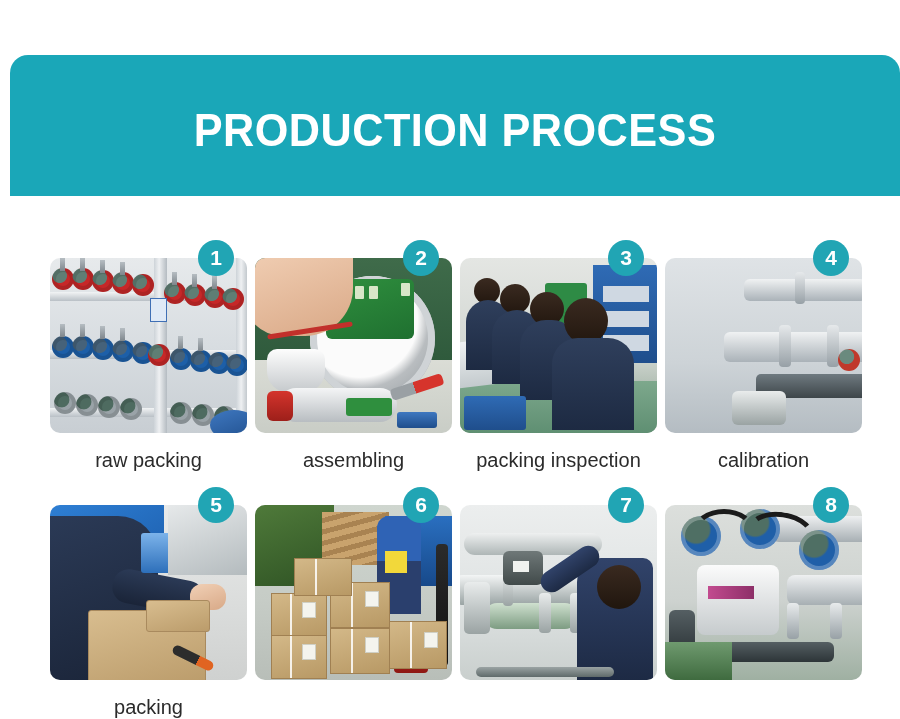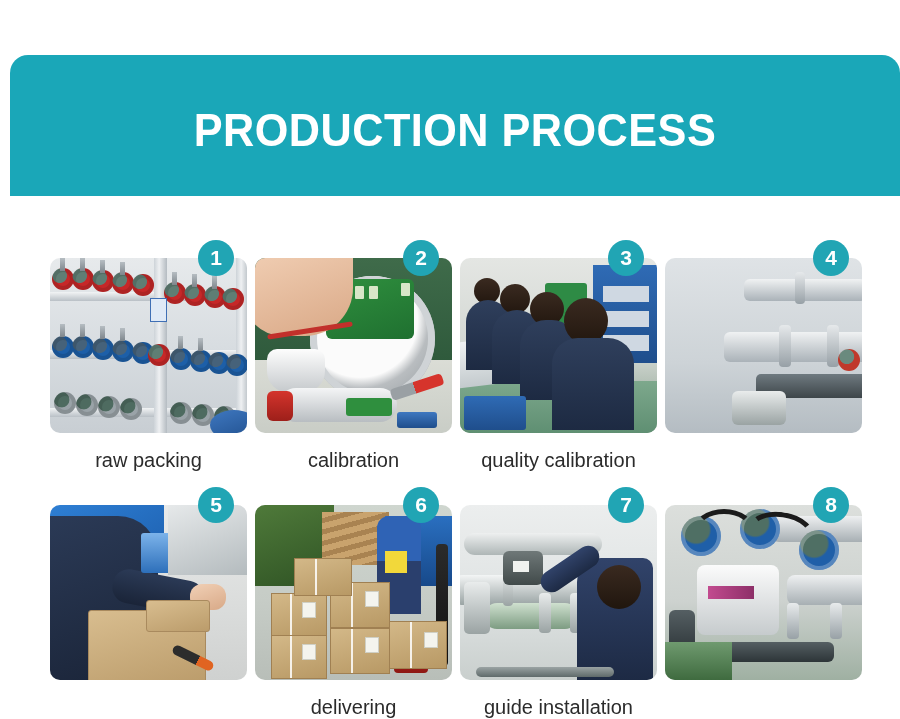--- a/index.html
+++ b/index.html
@@ -502,21 +502,21 @@
           <div class="layer hand"></div>
           <div class="layer redwire"></div>
           <div class="layer gland"></div>
           <div class="layer tube"></div>
           <div class="layer redcap"></div>
           <div class="layer driver"></div>
           <div class="layer" style="left:46%;top:80%;width:46px;height:18px;background:#2f8f3e;border-radius:3px;"></div>
           <div class="layer" style="left:72%;top:88%;width:40px;height:16px;background:linear-gradient(180deg,#3f78c0,#1f4e8c);border-radius:3px;"></div>
         </div>
       </div>
-      <div class="caption">calibration</div>
+      <div class="caption">assembling</div>
     </div>
 
     <div class="cell c2">
       <div class="thumb-wrap">
         <div class="badge">3</div>
         <div class="thumb s3">
           <div class="layer rack"></div>
           <div class="layer rackbox" style="top:16%;"></div>
           <div class="layer rackbox" style="top:30%;"></div>
           <div class="layer rackbox" style="top:44%;"></div>
@@ -527,57 +527,59 @@
           <div class="layer worker" style="left:6px;  top:42px; width:44px; height:70px;"></div>
           <div class="layer head" style="left:40px; top:26px; width:30px; height:30px;"></div>
           <div class="layer worker" style="left:32px; top:52px; width:50px; height:74px;"></div>
           <div class="layer head" style="left:70px; top:34px; width:34px; height:34px;"></div>
           <div class="layer worker" style="left:60px; top:62px; width:58px; height:80px;"></div>
           <div class="layer head" style="left:104px;top:40px; width:44px; height:46px;"></div>
           <div class="layer worker" style="left:92px; top:80px; width:82px; height:92px;"></div>
           <div class="layer bluebin"></div>
         </div>
       </div>
-      <div class="caption">quality calibration</div>
+      <div class="caption">packing inspection</div>
     </div>
 
     <div class="cell c3">
       <div class="thumb-wrap">
         <div class="badge">4</div>
         <div class="thumb s4">
           <div class="layer pipe" style="left:40%;top:12%;width:62%;height:22px;"></div>
           <div class="layer pipe" style="left:30%;top:42%;width:74%;height:30px;"></div>
           <div class="layer darkpipe" style="left:46%;top:66%;width:58%;height:24px;"></div>
           <div class="layer flange" style="left:58%;top:38%;width:12px;height:42px;"></div>
           <div class="layer flange" style="left:82%;top:38%;width:12px;height:42px;"></div>
           <div class="layer flange" style="left:66%;top:8%;width:10px;height:32px;"></div>
           <div class="layer redring" style="left:88%;top:52%;"></div>
           <div class="layer" style="left:34%;top:76%;width:54px;height:34px;background:linear-gradient(180deg,#e9ecec,#9aa3a3);border-radius:6px;"></div>
         </div>
       </div>
+      <div class="caption">calibration</div>
     </div>
   </div>
 
   <div class="row">
 
     <div class="cell c0">
       <div class="thumb-wrap">
         <div class="badge">5</div>
         <div class="thumb s5">
           <div class="layer bluebg"></div>
           <div class="layer person"></div>
           <div class="layer arm"></div>
           <div class="layer hand"></div>
           <div class="layer bluebox"></div>
           <div class="layer carton" style="left:38px;top:60%;width:116px;height:72px;border-radius:3px;"></div>
           <div class="layer carton" style="left:96px;top:54%;width:62px;height:30px;border-radius:3px;"></div>
           <div class="layer tool"></div>
           <div class="layer" style="left:60%;top:0;width:40%;height:40%;background:linear-gradient(160deg,#e6e9ea,#b4bbbe);"></div>
         </div>
       </div>
+      <div class="caption">packing</div>
     </div>
 
     <div class="cell c1">
       <div class="thumb-wrap">
         <div class="badge">6</div>
         <div class="thumb s6">
           <div class="layer hedge"></div>
           <div class="layer woodstack"></div>
           <div class="layer truckblue"></div>
           <div class="layer worker"></div>
@@ -603,21 +605,20 @@
           </div>
           <div class="layer carton" style="left:68%; top:66%; width:56px; height:46px;">
             <span class="strap" style="left:20px;"></span>
               <span class="label" style="left:34px;top:10px;"></span>
           </div>
           <div class="layer carton" style="left:20%; top:30%; width:56px; height:36px;">
             <span class="strap" style="left:20px;"></span>
           </div>
         </div>
       </div>
-      <div class="caption">delivering</div>
     </div>
 
     <div class="cell c2">
       <div class="thumb-wrap">
         <div class="badge">7</div>
         <div class="thumb s7">
           <div class="layer pipe2"></div>
           <div class="layer bigpipe"></div>
           <div class="layer greenpipe"></div>
           <div class="layer flange" style="left:40%;top:50%;width:12px;height:40px;"></div>
@@ -626,21 +627,20 @@
           <div class="layer head-unit">
             <span class="head-screen"></span>
           </div>
           <div class="layer" style="left:2%;top:44%;width:26px;height:52px;background:linear-gradient(180deg,#e9ecec,#9aa3a3);border-radius:5px;"></div>
           <div class="layer worker"></div>
           <div class="layer arm"></div>
           <div class="layer head"></div>
           <div class="layer" style="left:8%;bottom:2%;width:70%;height:10px;background:linear-gradient(180deg,#9aa3a3,#5f6a6a);border-radius:5px;"></div>
         </div>
       </div>
-      <div class="caption">guide installation</div>
     </div>
 
     <div class="cell c3">
       <div class="thumb-wrap">
         <div class="badge">8</div>
         <div class="thumb s8">
           <div class="layer pipe" style="left:54%;top:6%;width:52%;height:26px;"></div>
           <div class="layer pipe" style="left:62%;top:40%;width:44%;height:30px;"></div>
           <div class="layer darkpipe" style="left:24%;top:78%;width:62%;height:20px;"></div>
           <div class="layer darkpipe" style="left:2%;top:60%;width:26px;height:44px;"></div>

